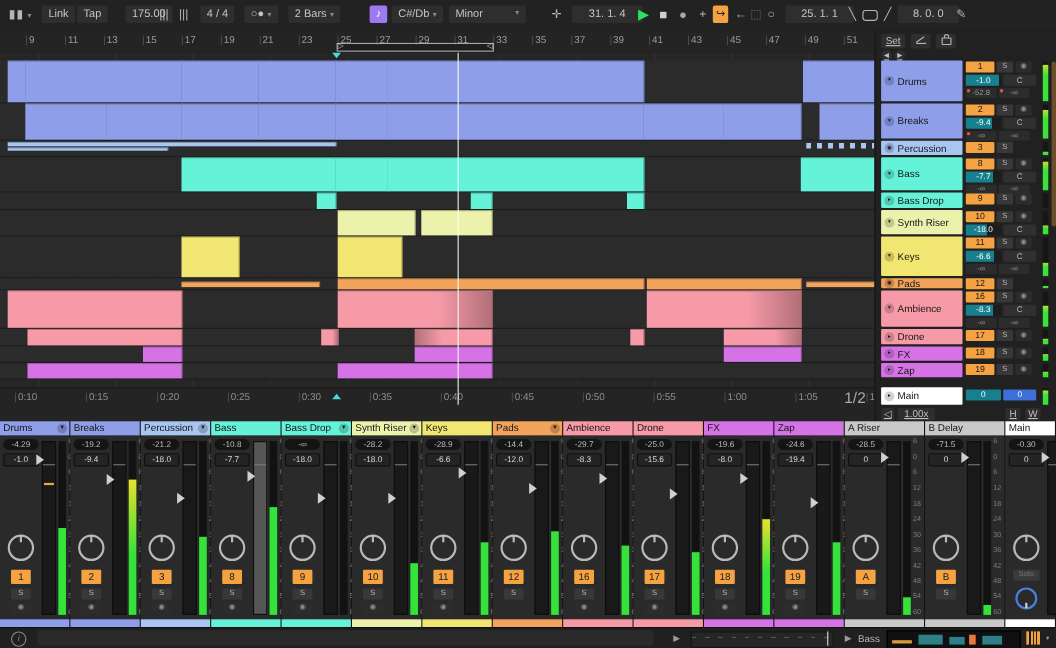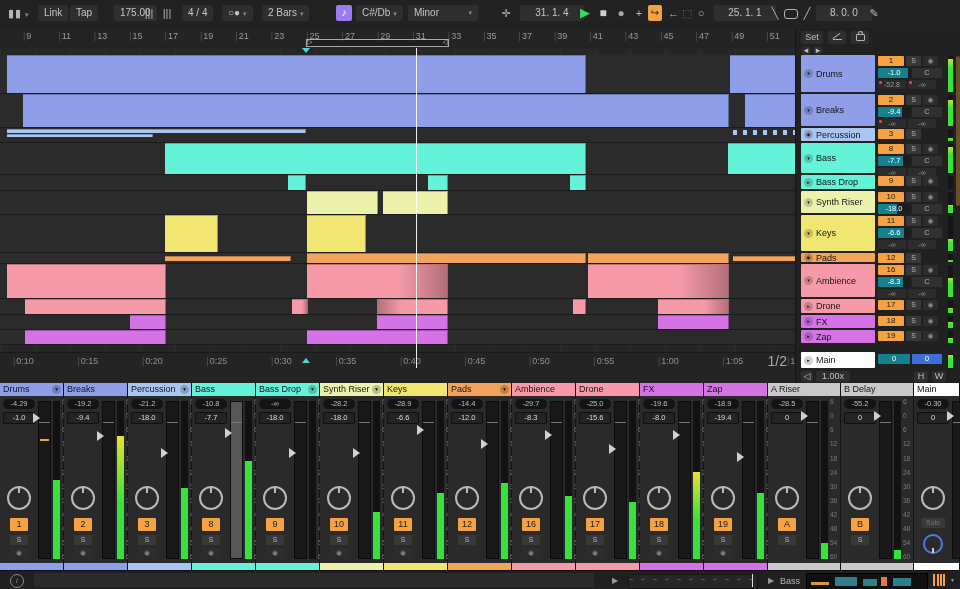--- a/index.html
+++ b/index.html
@@ -63,21 +63,21 @@
     background-color:transparent!important;border:none;}
   #playhead{position:absolute;width:1px;background:rgba(255,255,255,.92);z-index:40;}
   .insmark{position:absolute;width:0;height:0;border-left:4px solid transparent;border-right:4px solid transparent;z-index:41;}
   
   #timeruler{position:absolute;left:0;top:352px;width:795px;height:31px;background:#242424;border-top:1px solid #1a1a1a;}
   .timetick{position:absolute;top:3px;font-size:9px;color:#8f8f8f;}
   .timetick i{font-style:normal;color:#555;margin-right:1px;}
   #zoomfrac{position:absolute;right:8px;top:0px;font-size:14px;color:#a9a9a9;}
   
   #rpanel{position:absolute;left:795px;top:28px;width:165px;height:355px;background:#212121;border-left:1px solid #151515;}
-  .rbtn{position:absolute;background:#2e2e2e;border-radius:2px;color:#c0c0c0;font-size:9px;text-align:center;}
+  .rbtn{position:absolute;background:#2e2e2e;border-radius:2px;color:#c0c0c0;font-size:9px;text-align:center;text-decoration:underline;}
   .thead{position:absolute;left:0;width:165px;}
   .tname{position:absolute;left:5px;top:0;bottom:1px;width:74px;border-radius:1px;color:#141414;
     font-size:9px;display:flex;align-items:center;gap:3px;padding-left:3px;box-sizing:border-box;overflow:hidden;white-space:nowrap;}
   .tfold{display:inline-block;width:9px;height:9px;line-height:9px;border-radius:50%;background:rgba(0,0,0,.18);
     font-size:5px;text-align:center;flex:0 0 auto;}
   .tctrl{position:absolute;left:82px;top:0;width:66px;}
   .crow{position:absolute;left:0;height:10px;display:flex;gap:2px;}
   .numb{width:26px;height:10px;background:#f5a243;color:#1a1a1a;font-size:8px;text-align:center;line-height:10px;border-radius:1px;}
   .sbtn{width:15px;height:10px;background:#383838;color:#b5b5b5;font-size:7px;text-align:center;line-height:10px;border-radius:1px;}
   .monb{width:15px;height:10px;background:#2c2c2c;color:#8a8a8a;font-size:7px;text-align:center;line-height:10px;border-radius:1px;}
@@ -967,21 +967,21 @@
               <span>60</span>
             </div>
           </div>
         </div>
         <div class="cbar" style="background: rgb(213, 115, 230);"></div>
       </div>
       <div class="mstrip" style="width: 64px;">
         <div class="mtab" style="background: rgb(213, 115, 230);">Zap</div>
         <div class="mbody">
           <div class="mleft">
-            <div class="pkbox">-18.9</div>
+            <div class="pkbox">-24.6</div>
             <div class="vlbox">-19.4</div>
             <div class="knob"></div>
             <div class="mnum">19</div>
             <div class="msolo">S</div>
             <div class="mmon">◉</div>
           </div>
           <div class="mfader">
             <div class="ftrack">
               <div class="fline" style="top: 13%;"></div>
               <div class="fhandle" style="top: calc(35% - 5px);"></div>
@@ -1040,21 +1040,21 @@
               <span>60</span>
             </div>
           </div>
         </div>
         <div class="cbar" style="background: rgb(201, 201, 201);"></div>
       </div>
       <div class="mstrip" style="width: 73px;">
         <div class="mtab" style="background: rgb(201, 201, 201);">B Delay</div>
         <div class="mbody">
           <div class="mleft">
-            <div class="pkbox">-55.2</div>
+            <div class="pkbox">-71.5</div>
             <div class="vlbox">0</div>
             <div class="knob"></div>
             <div class="mnum">B</div>
             <div class="msolo">S</div>
           </div>
           <div class="mfader">
             <div class="ftrack">
               <div class="fline" style="top: 13%;"></div>
               <div class="fhandle" style="top: calc(9% - 5px);"></div>
             </div>

